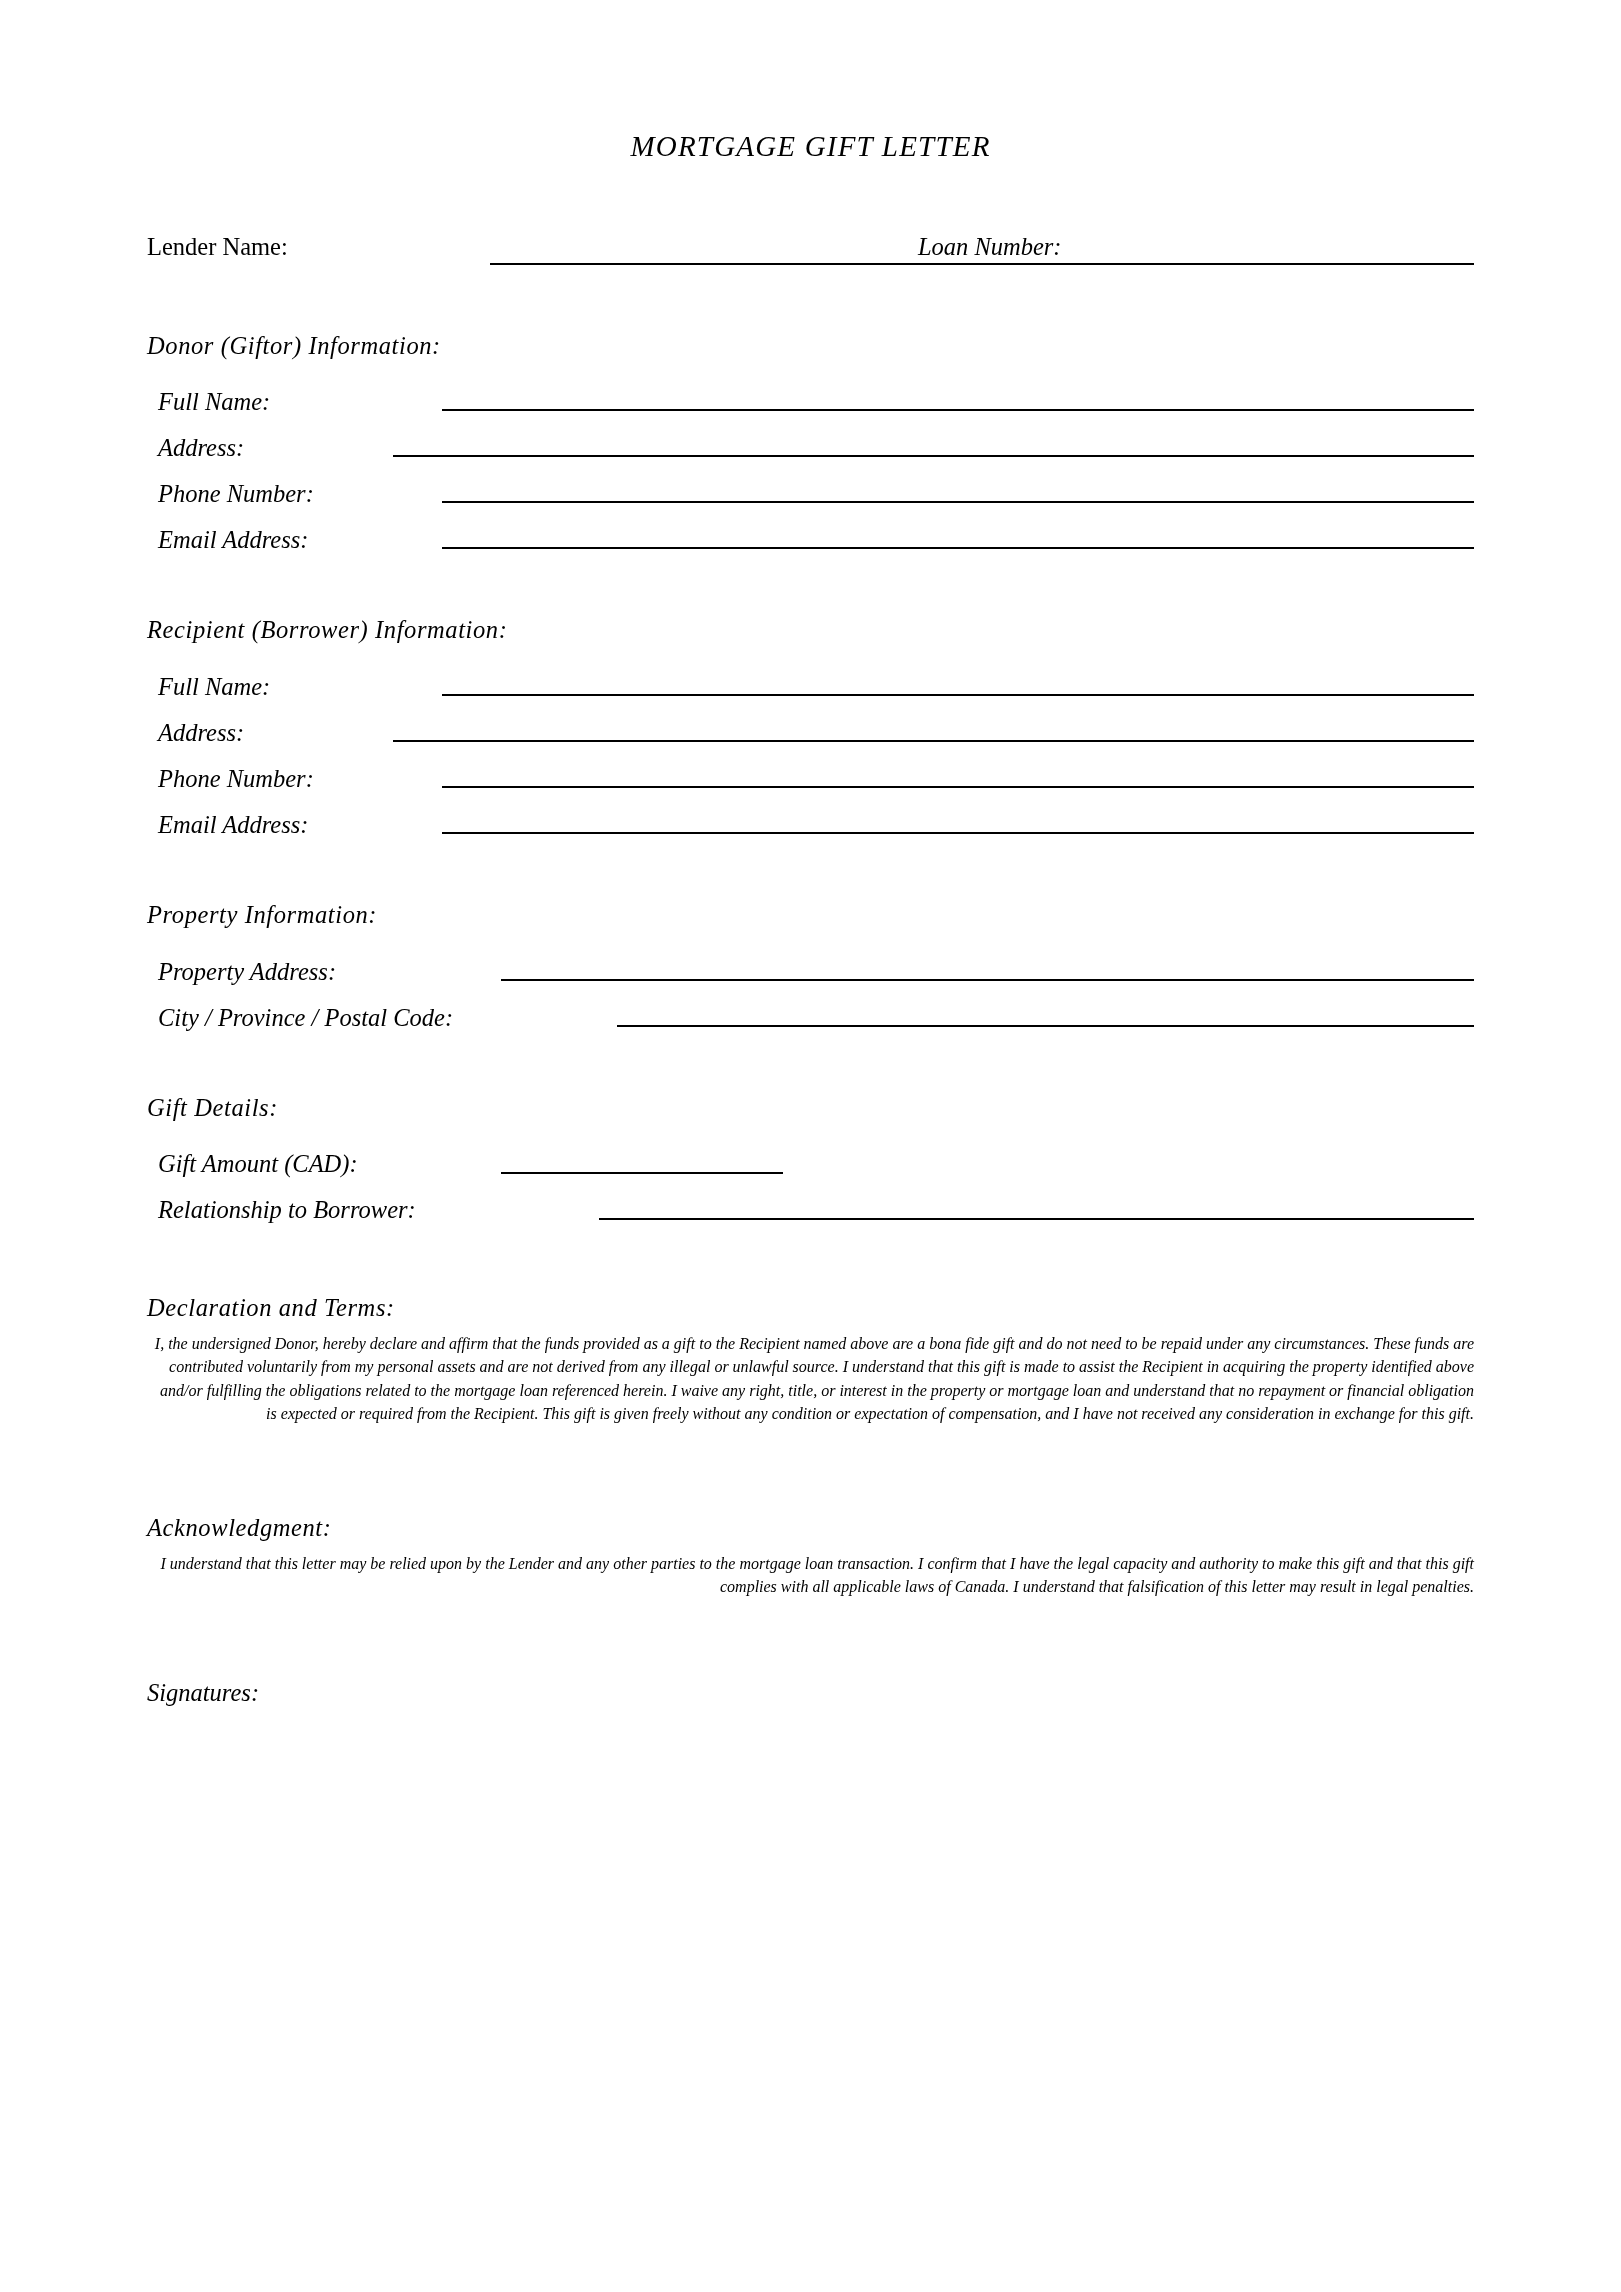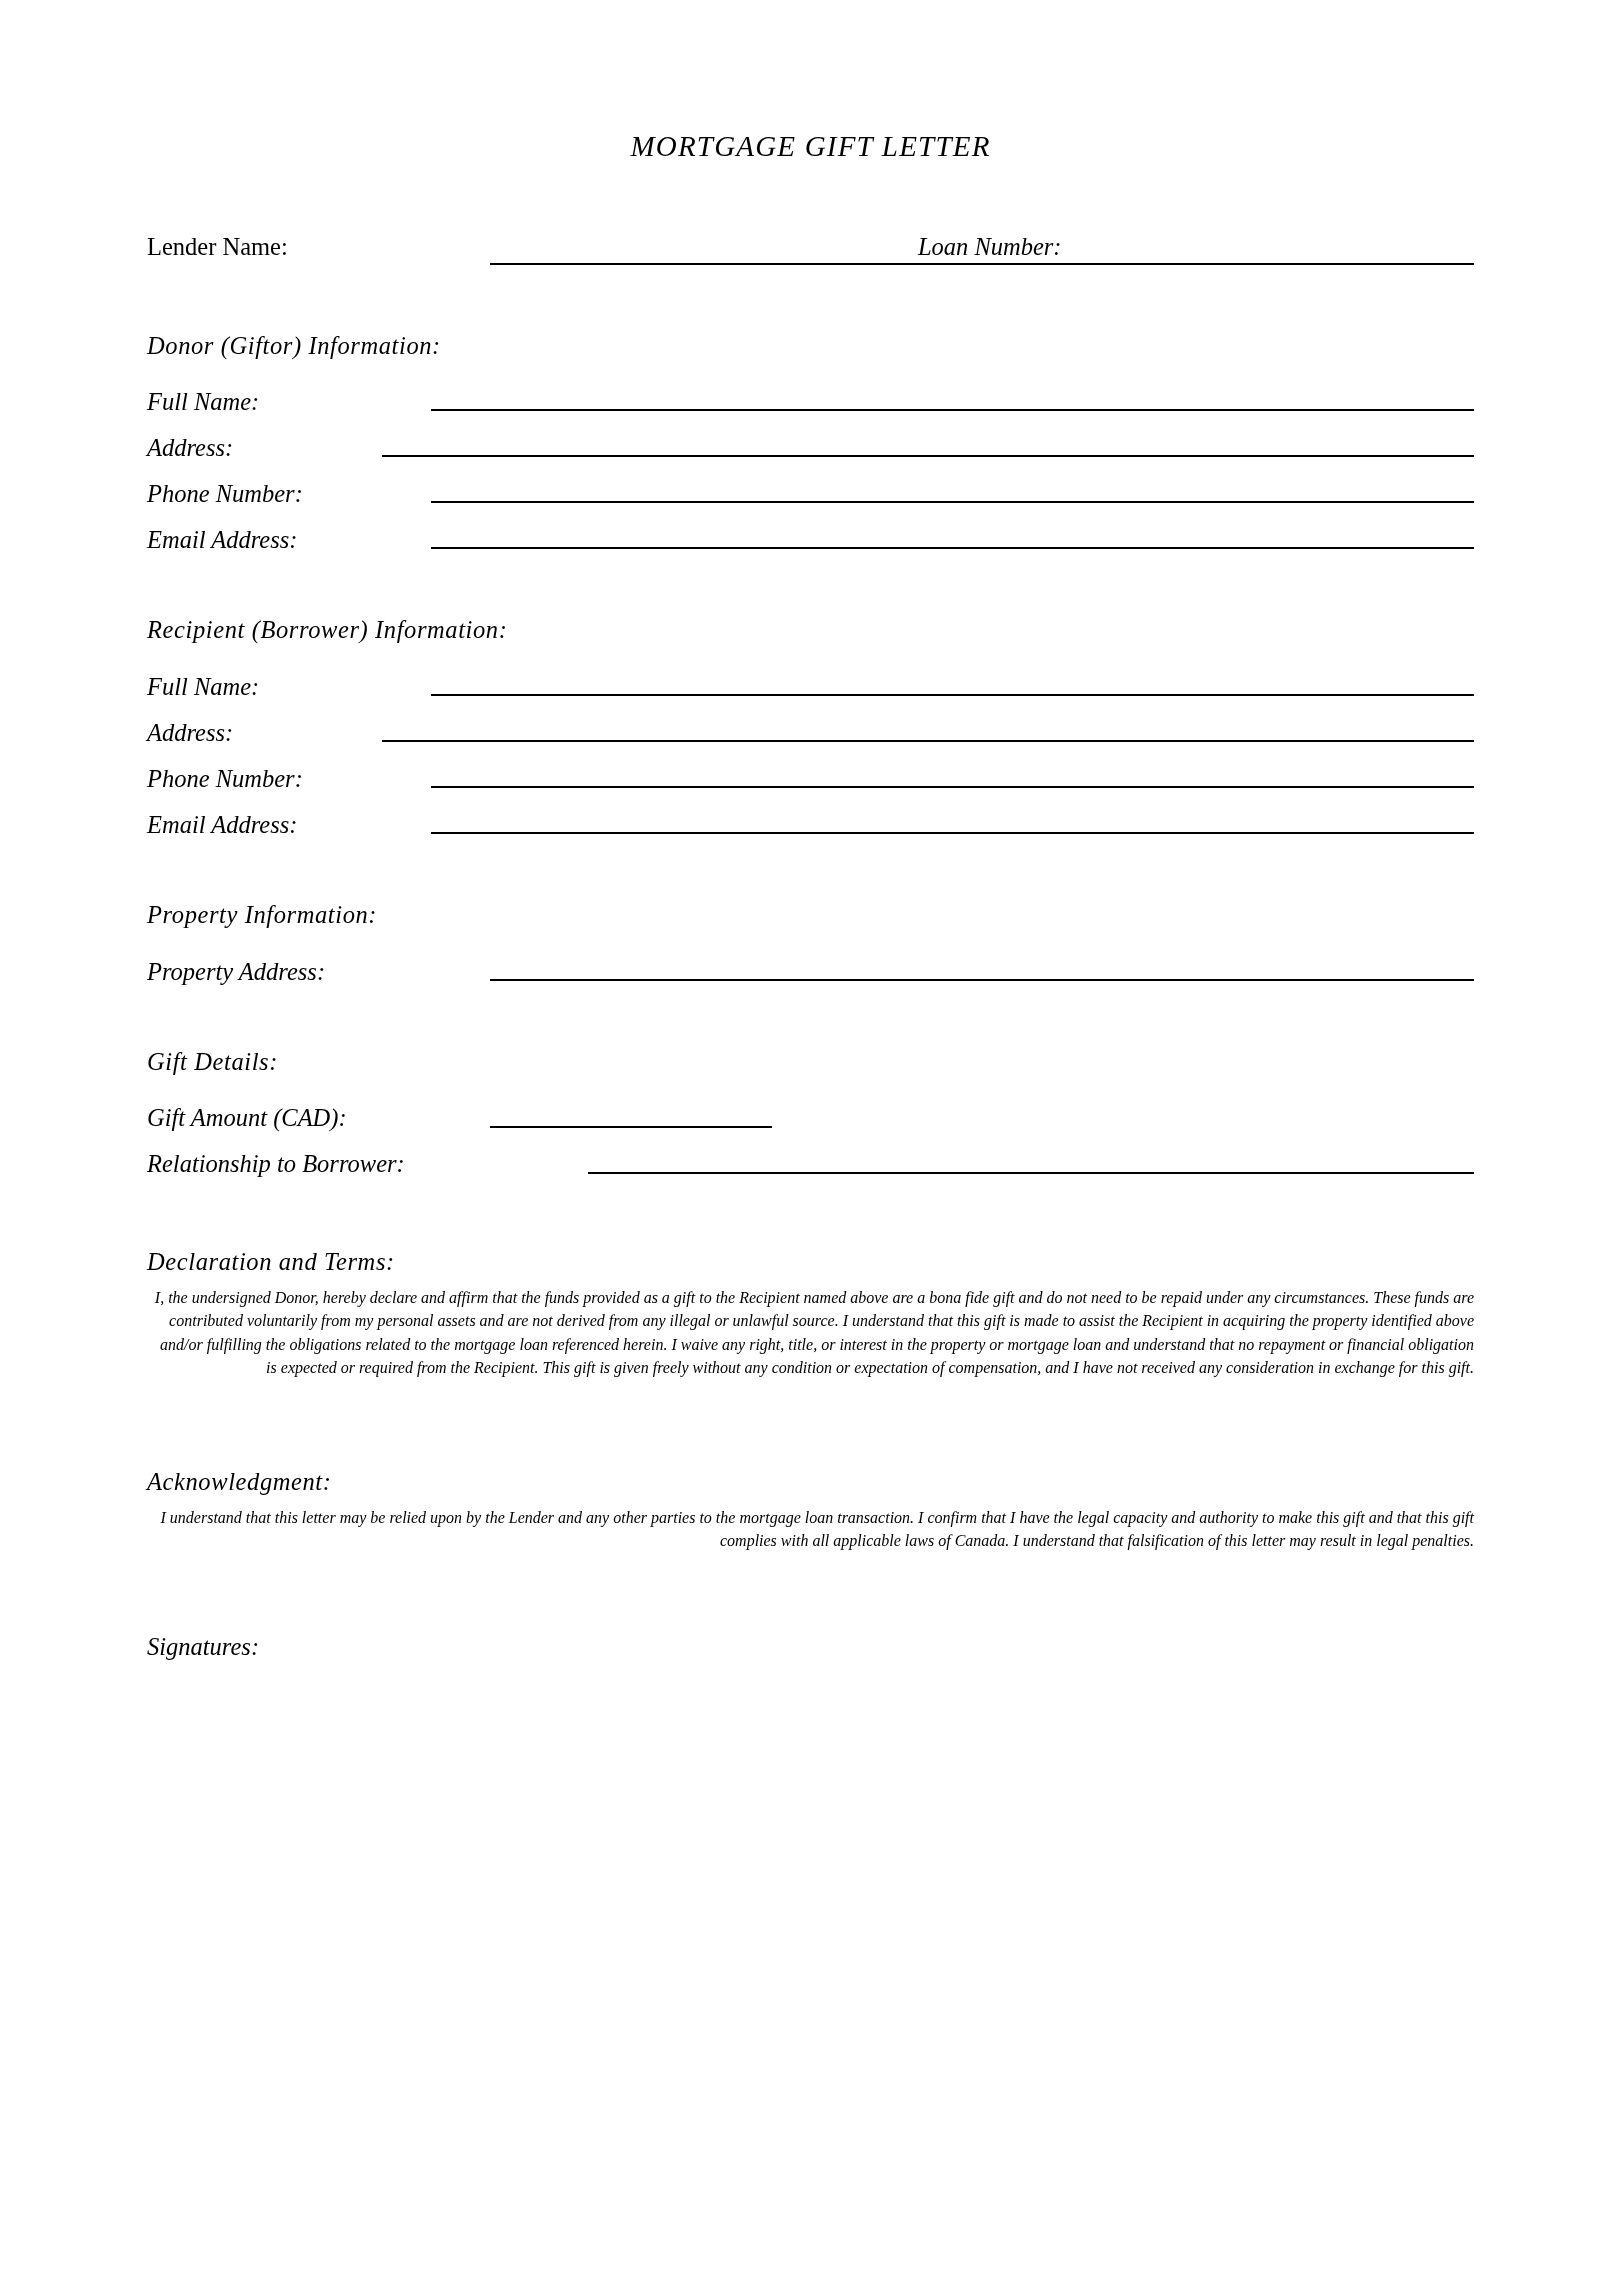--- a/index.html
+++ b/index.html
@@ -40,20 +40,21 @@
     margin: 0;
     padding: 0;
   }
   .gap-lg { height: 59px; }
   .gap-xl { height: 80px; }
 
   
   .row-fixed {
     position: relative;
     height: 46px;
+    margin-left: 11px;
   }
   .row-fixed .lbl {
     position: absolute;
     left: 0;
     bottom: 2.9px;
     font-size: 24.5px;
     white-space: nowrap;
   }
   .row-fixed .ln {
     position: absolute;
@@ -176,20 +177,24 @@
 
   <div class="block">
     <p class="section-heading">Property Information:</p>
     <div style="height:13.7px"></div>
 
     <div class="row-fixed">
       <span class="lbl">Property Address:</span>
       <span class="ln" style="left:343px;"></span>
     </div>
 
+    <div class="row-fixed">
+      <span class="lbl">City / Province / Postal Code:</span>
+      <span class="ln" style="left:459px;"></span>
+    </div>
   </div>
 
   <div class="gap-lg"></div>
 
   <div class="block">
     <p class="section-heading">Gift Details:</p>
     <div style="height:13.7px"></div>
 
     <div class="row-fixed">
       <span class="lbl">Gift Amount (CAD):</span>

